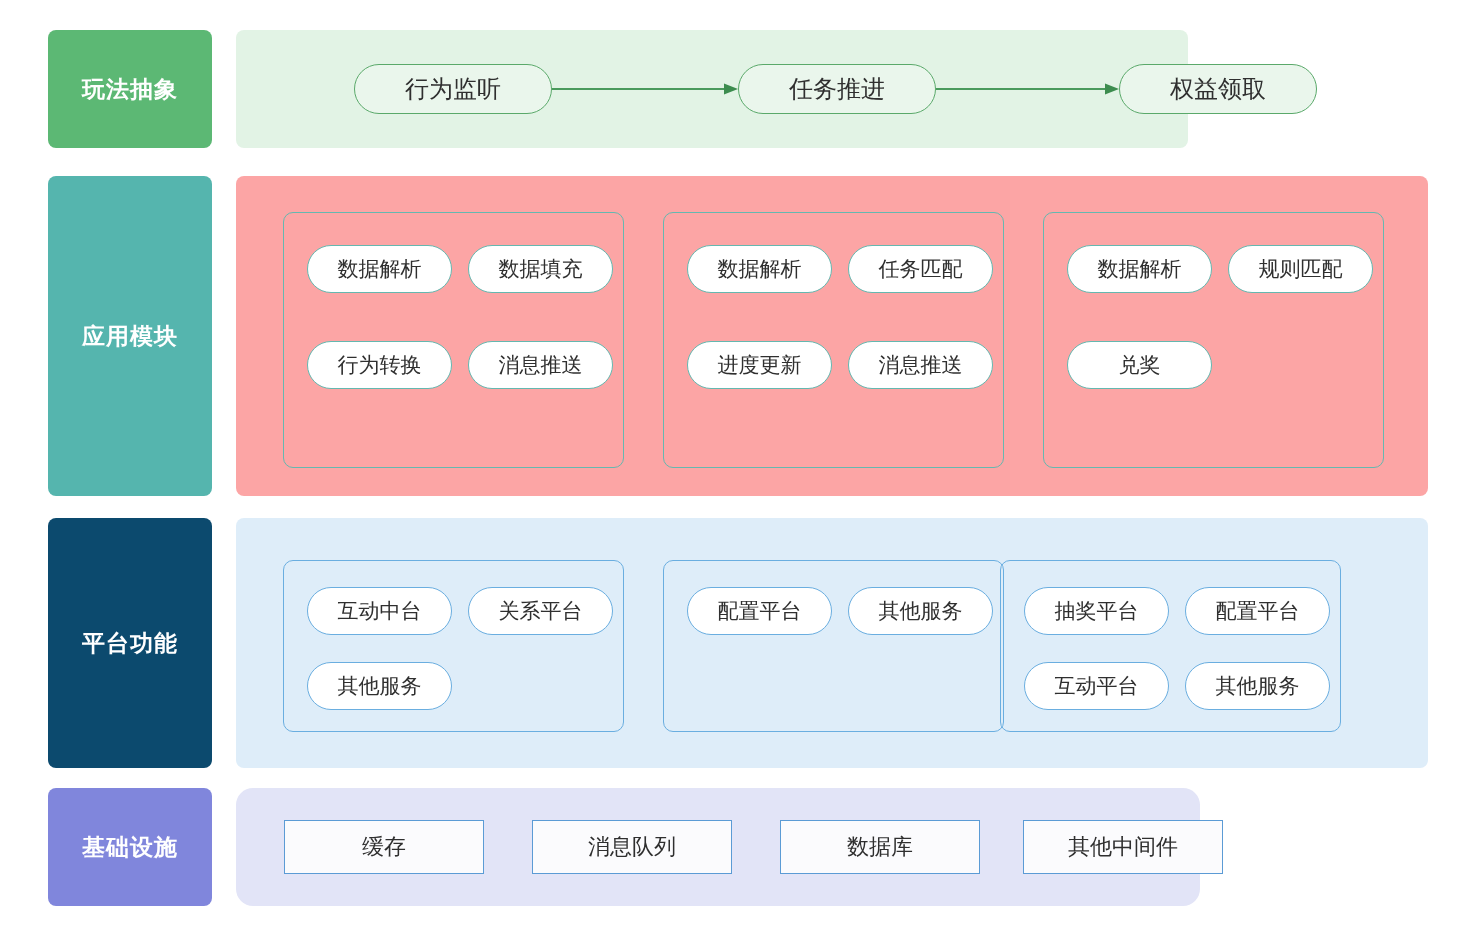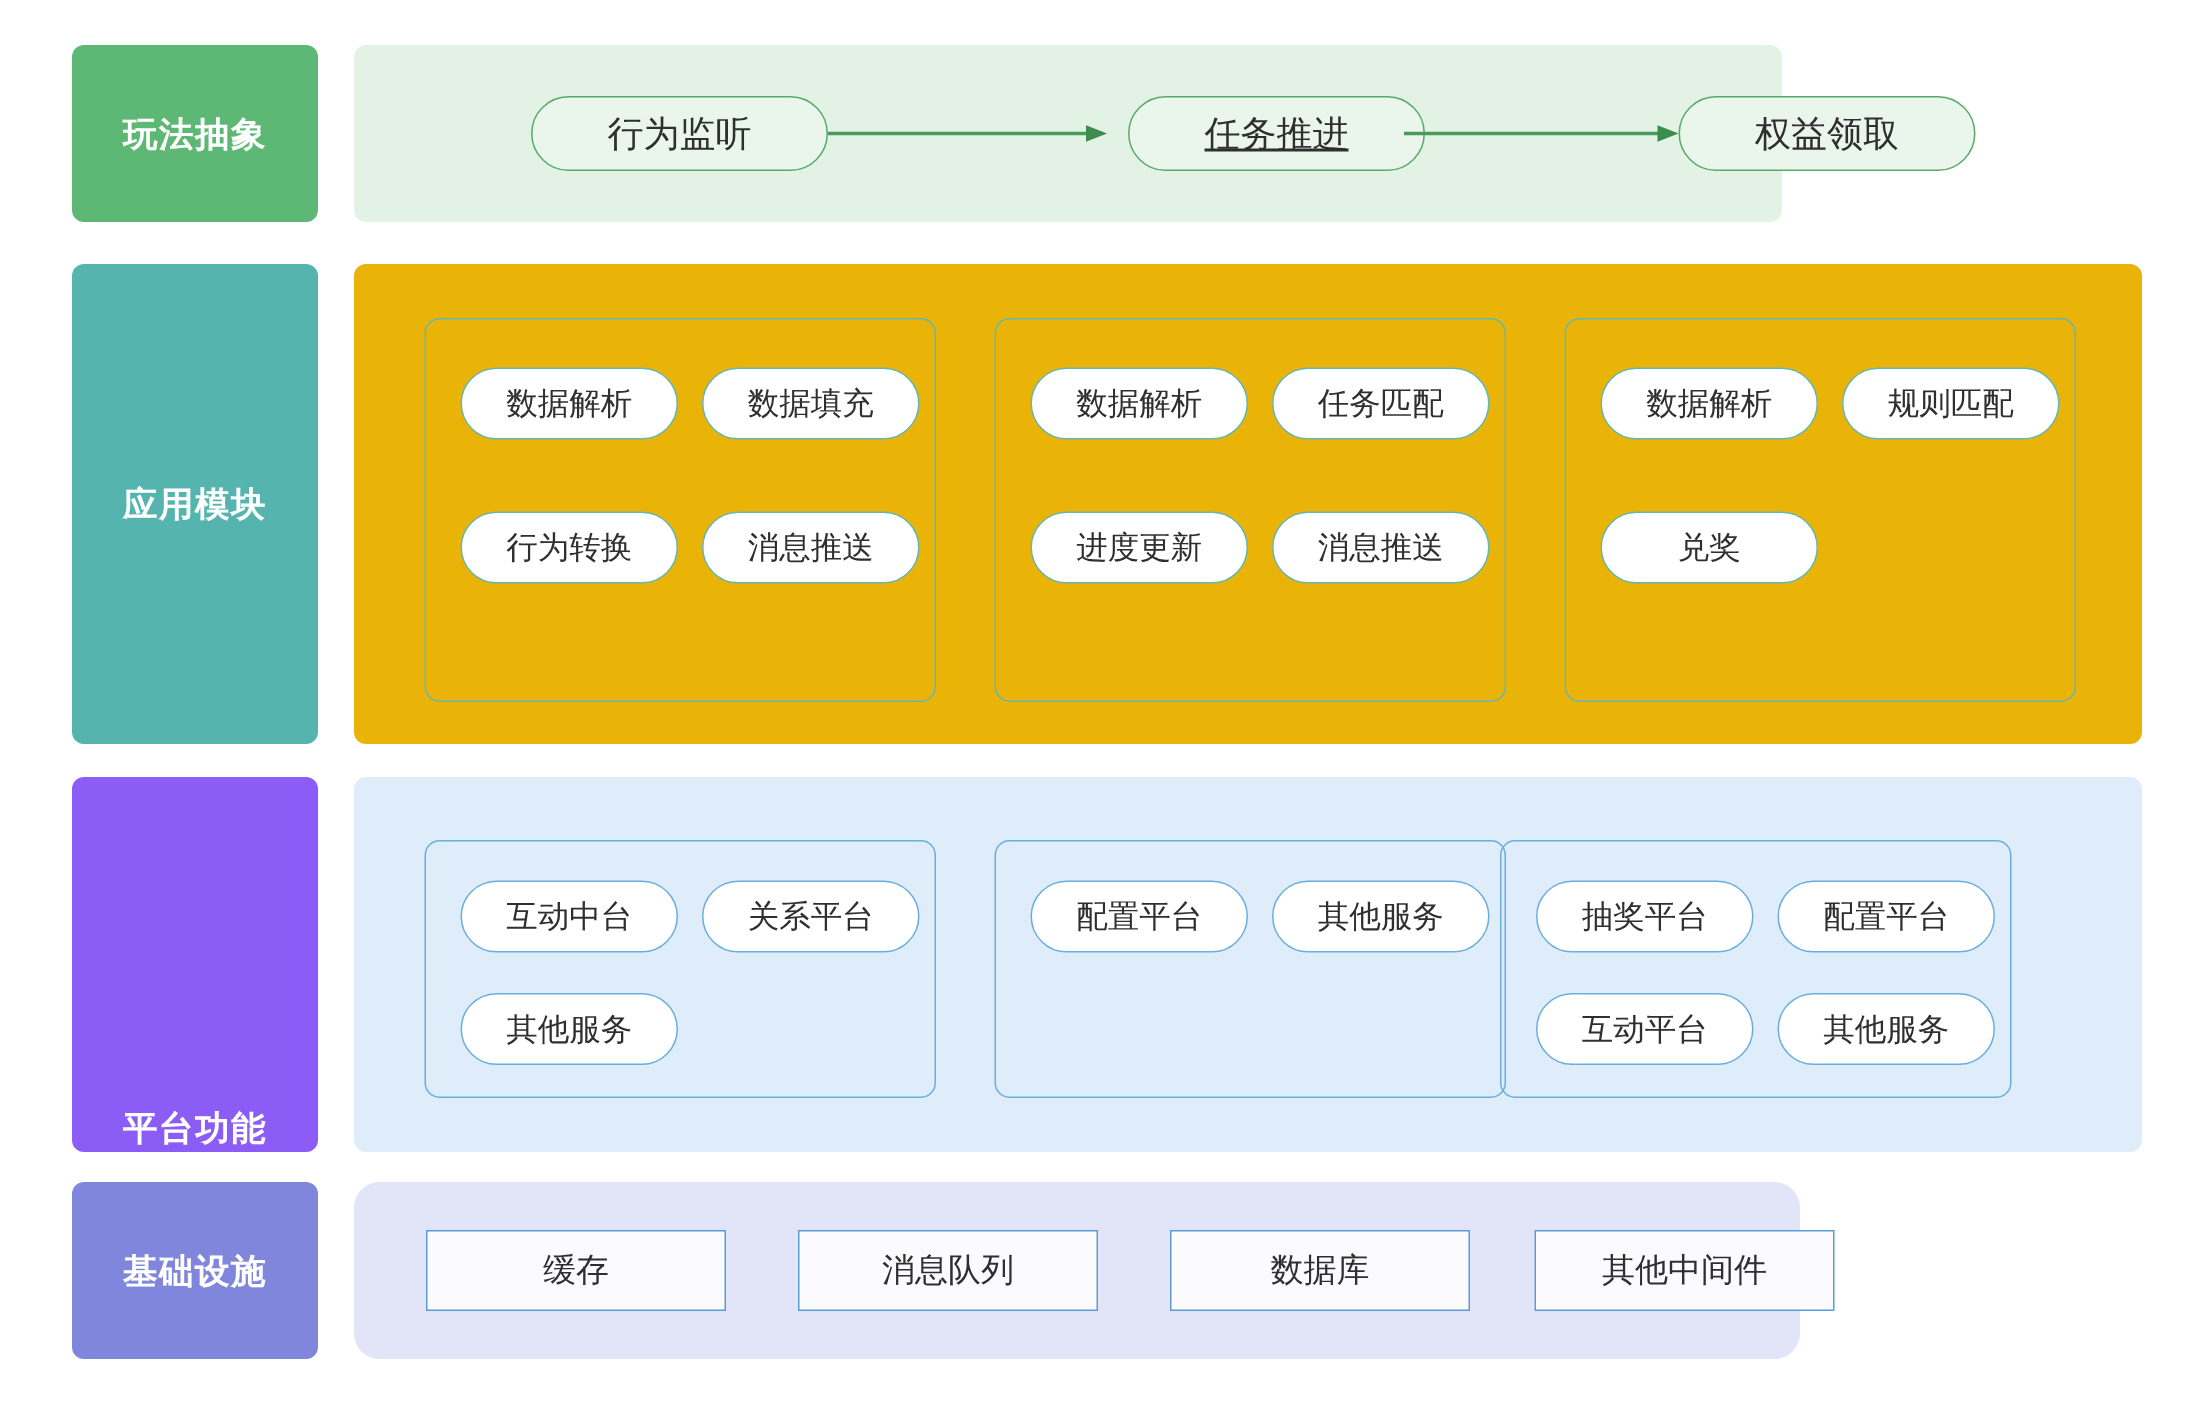--- a/index.html
+++ b/index.html
@@ -122,42 +122,42 @@
 
         <div class="flow-pill" style="left:118px; top:34px; width:198px;">
           <span>行为监听</span>
         </div>
 
         <svg class="flow-arrow" style="left:316px; top:53px; width:186px; height:12px;" viewBox="0 0 186 12">
           <line x1="0" y1="6" x2="174" y2="6" stroke="#4a9a5c" stroke-width="2.2"></line>
           <polygon points="172,0.5 186,6 172,11.5" fill="#3c8c4e"></polygon>
         </svg>
 
-        <div class="flow-pill" style="left:516px; top:34px; width:198px;text-decoration:underline;">
+        <div class="flow-pill" style="left:502px; top:34px; width:198px;">
           <span>任务推进</span>
         </div>
 
         <svg class="flow-arrow" style="left:700px; top:53px; width:183px; height:12px;" viewBox="0 0 183 12">
           <line x1="0" y1="6" x2="171" y2="6" stroke="#4a9a5c" stroke-width="2.2"></line>
           <polygon points="169,0.5 183,6 169,11.5" fill="#3c8c4e"></polygon>
         </svg>
 
         <div class="flow-pill" style="left:883px; top:34px; width:198px;">
           <span>权益领取</span>
         </div>
 
       </div>
     </div>
   </div>
 
   <div class="layer-row" style="left:48px; top:176px; width:1380px; height:320px;">
     <div class="layer-label" style="background:#55b5ae;">
       <span>应用模块</span>
     </div>
-    <div class="layer-body" style="background:#eab308;padding-left:24px;">
+    <div class="layer-body" style="background:#fca5a5;padding-left:24px;">
 
       <div class="group-box teal" style="left:47px; top:36px; width:341px; height:256px;">
         <div class="chip teal" style="left:23px; top:32px; width:145px;">
           <span>数据解析</span>
         </div>
         <div class="chip teal" style="left:184px; top:32px; width:145px;">
           <span>数据填充</span>
         </div>
         <div class="chip teal" style="left:23px; top:128px; width:145px;">
           <span>行为转换</span>
@@ -191,21 +191,21 @@
         </div>
         <div class="chip teal" style="left:23px; top:128px; width:145px;">
           <span>兑奖</span>
         </div>
       </div>
 
     </div>
   </div>
 
   <div class="layer-row" style="left:48px; top:518px; width:1380px; height:250px;">
-    <div class="layer-label" style="background:#8b5cf6;align-items:flex-end;">
+    <div class="layer-label" style="background:#0c4a6e;">
       <span>平台功能</span>
     </div>
     <div class="layer-body" style="background:#deedf9;">
 
       <div class="group-box blue" style="left:47px; top:42px; width:341px; height:172px;">
         <div class="chip blue" style="left:23px; top:26px; width:145px;font-family:Liberation Serif, serif;">
           <span>互动中台</span>
         </div>
         <div class="chip blue" style="left:184px; top:26px; width:145px;">
           <span>关系平台</span>

